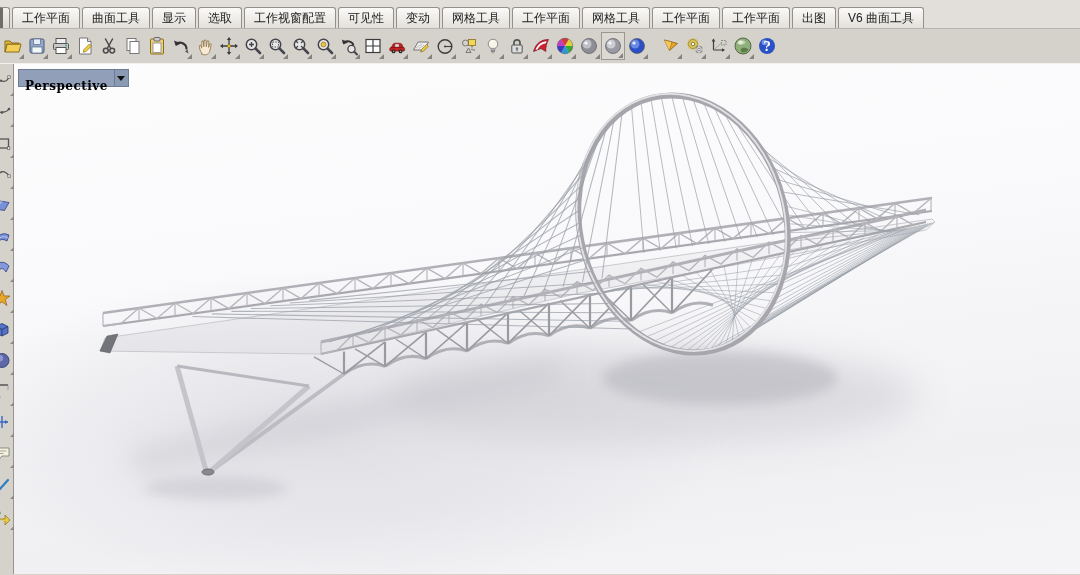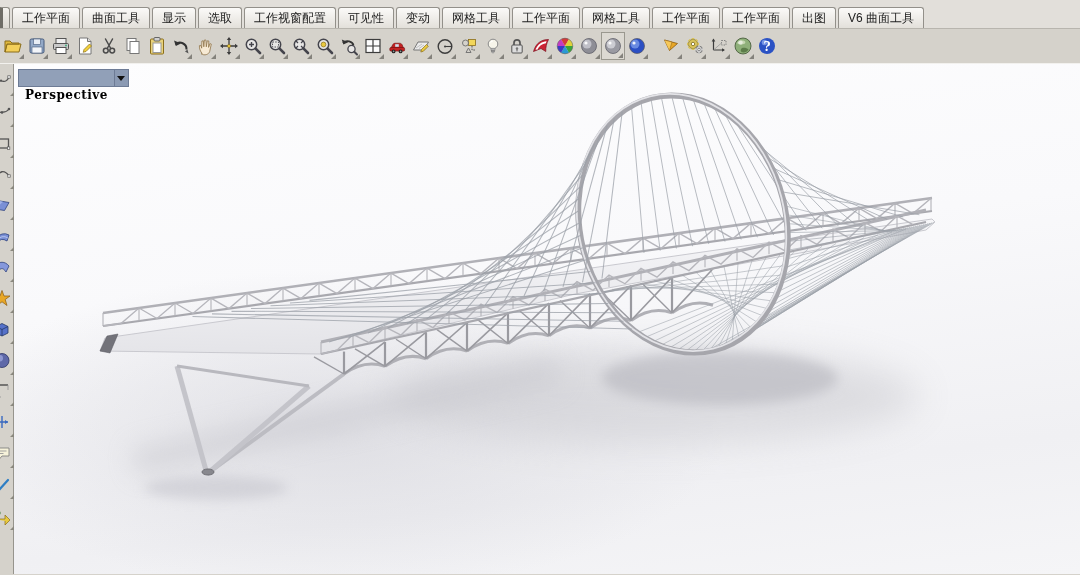--- a/index.html
+++ b/index.html
@@ -27,21 +27,21 @@
   .sbtn svg { width:20px; height:20px; margin-left:-8px; margin-top:3px; }
   .sbtn .fly { position:absolute; right:0; bottom:3px; width:0; height:0; border-left:4px solid transparent; border-bottom:4px solid #8a887f; }
 
   .viewport { position:relative; flex:1; overflow:hidden;
       background:
         radial-gradient(ellipse 560px 230px at 30% 72%, rgba(205,205,212,.55), rgba(205,205,212,0) 70%),
         linear-gradient(173deg,#fdfdfe 0%, #f9f9fb 40%, #f0f0f3 78%, #f5f5f7 100%);
   }
   .vplabel { position:absolute; left:4px; top:5px; display:flex; align-items:stretch; height:18px;
              background:#91a0b8; border:1px solid #6d7b95; box-shadow:1px 1px 0 rgba(255,255,255,.7); cursor:default; }
-  .vplabel .txt { padding:18px 6px 0 6px; font-size:12px; font-weight:bold; color:#000; font-family:"DejaVu Serif", serif; letter-spacing:.5px; }
+  .vplabel .txt { padding:9px 6px 0 6px; font-size:12px; font-weight:bold; color:#000; font-family:"DejaVu Serif", serif; letter-spacing:.5px; }
   .vplabel .dd { width:14px; border-left:1px solid #6d7b95; display:flex; align-items:center; justify-content:center; background:#8b9ab3; }
   .vplabel .dd i { width:0; height:0; border-left:4px solid transparent; border-right:4px solid transparent; border-top:5px solid #111; }
   .bridge-svg { position:absolute; left:0; top:0; }
 </style>
 </head>
 <body>
 
 <div class="app">
 
   <div class="tabbar">

